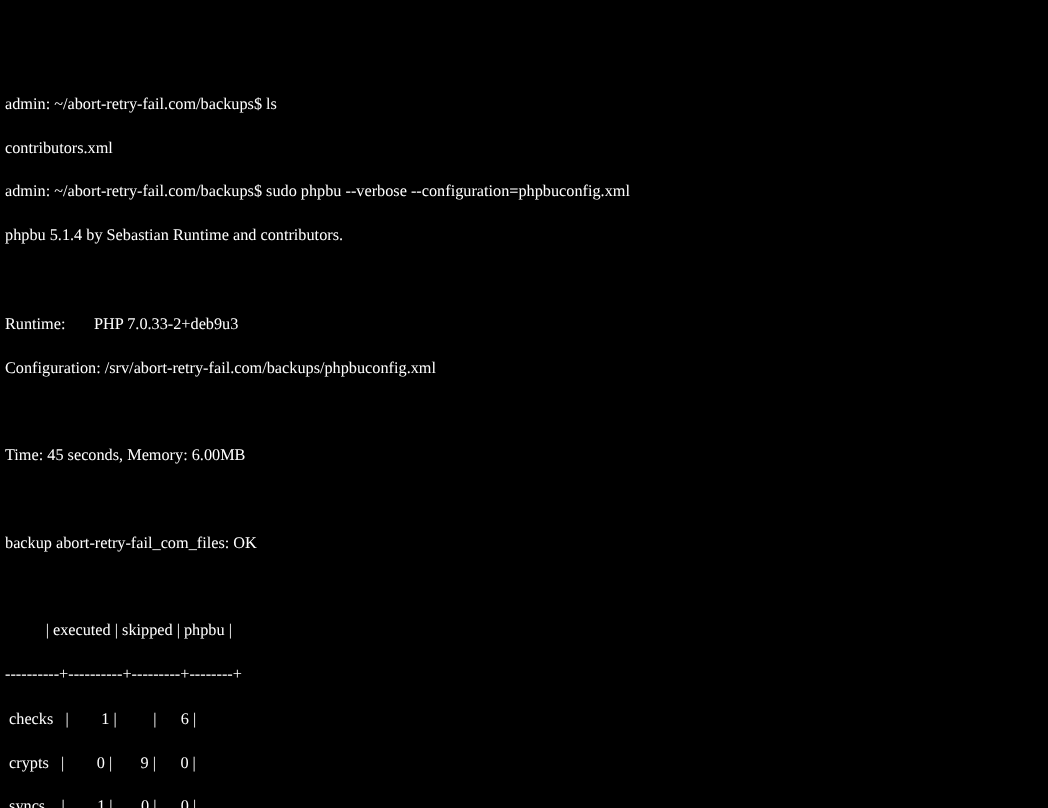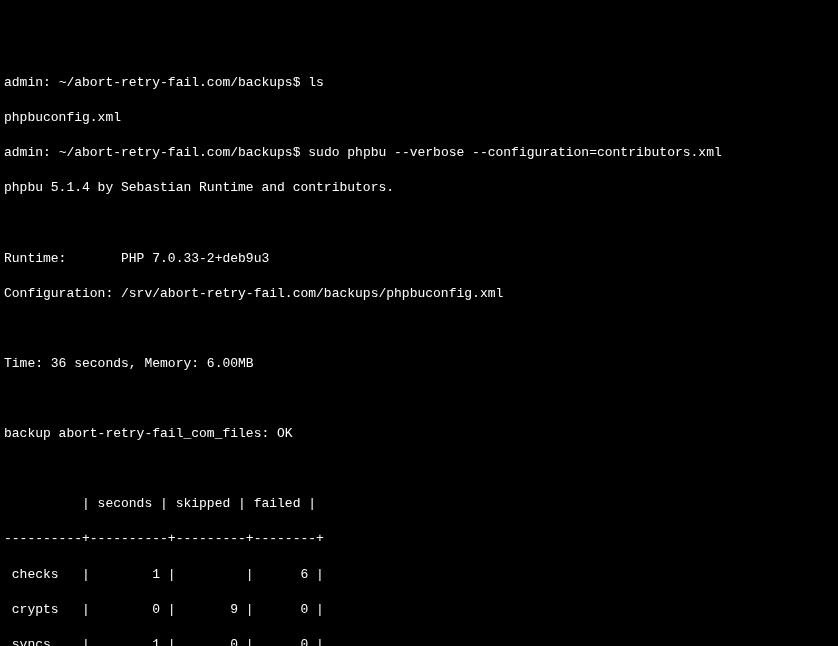--- a/index.html
+++ b/index.html
@@ -5,41 +5,41 @@
     body {
       background: #000;
       color: #fff;
       font-family: Consolas, "Courier New", monospace;
       font-size: 13px;
       margin: 0;
       padding: 4px;
       white-space: pre;
       line-height: 1.35;
     }
-    .line { display: block; }
+    .line { display: block; font-family: Liberation Serif, serif; }
     @keyframes blink { 50% { opacity:0; } }
   </style>
 </head>
 <body>
 
 
 
 <span class="line"><span>admin</span>: <span>~/abort-retry-fail.com/backups</span>$ <span>ls</span></span>
-<span class="line">phpbuconfig.xml</span>
-<span class="line"><span>admin</span>: <span>~/abort-retry-fail.com/backups</span>$ <span>sudo phpbu --verbose --configuration=contributors.xml</span></span>
+<span class="line">contributors.xml</span>
+<span class="line"><span>admin</span>: <span>~/abort-retry-fail.com/backups</span>$ <span>sudo phpbu --verbose --configuration=phpbuconfig.xml</span></span>
 <span class="line">phpbu 5.1.4 by Sebastian Runtime and contributors.</span>
 <span class="line"> </span>
 <span class="line">Runtime:       PHP 7.0.33-2+deb9u3</span>
 <span class="line">Configuration: /srv/abort-retry-fail.com/backups/phpbuconfig.xml</span>
 <span class="line"> </span>
-<span class="line">Time: 36 seconds, Memory: 6.00MB</span>
+<span class="line">Time: 45 seconds, Memory: 6.00MB</span>
 <span class="line"> </span>
 <span class="line">backup abort-retry-fail_com_files: OK</span>
 <span class="line"> </span>
-<span class="line">          | seconds | skipped | failed |</span>
+<span class="line">          | executed | skipped | phpbu |</span>
 <span class="line">----------+----------+---------+--------+</span>
 <span class="line"> checks   |        1 |         |      6 |</span>
 <span class="line"> crypts   |        0 |       9 |      0 |</span>
 <span class="line"> syncs    |        1 |       0 |      0 |</span>
 
 
 
 
 
 

